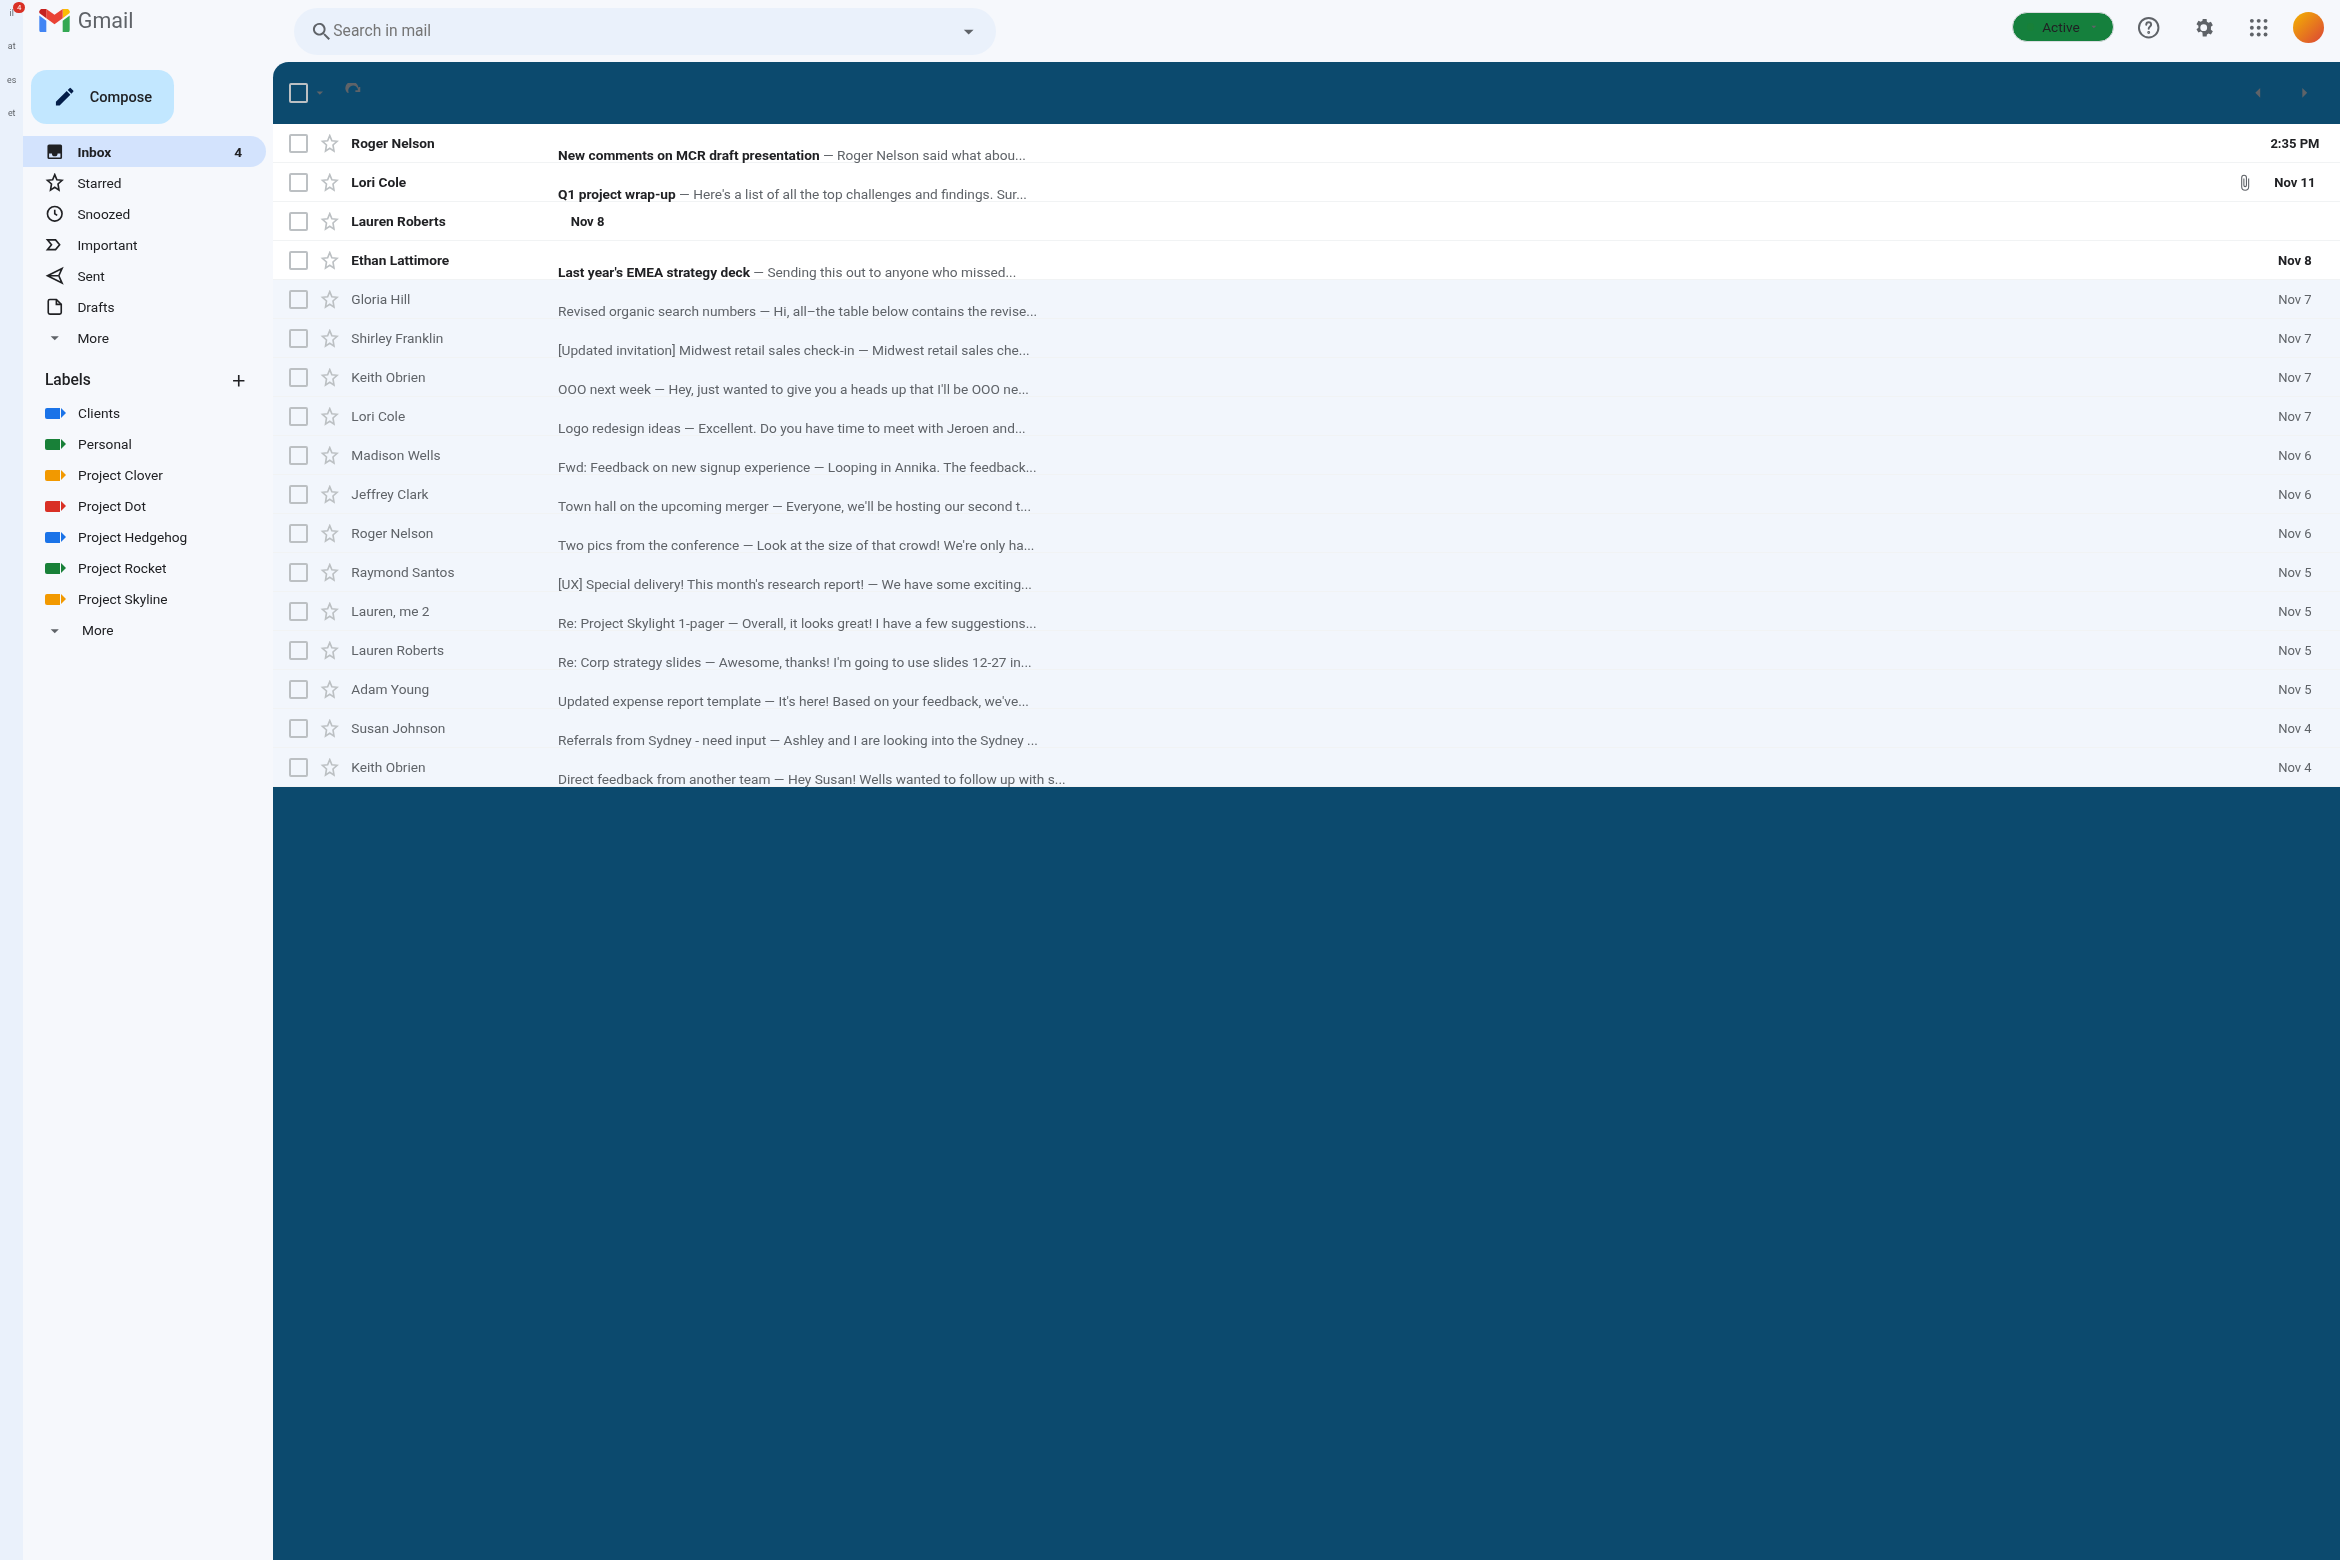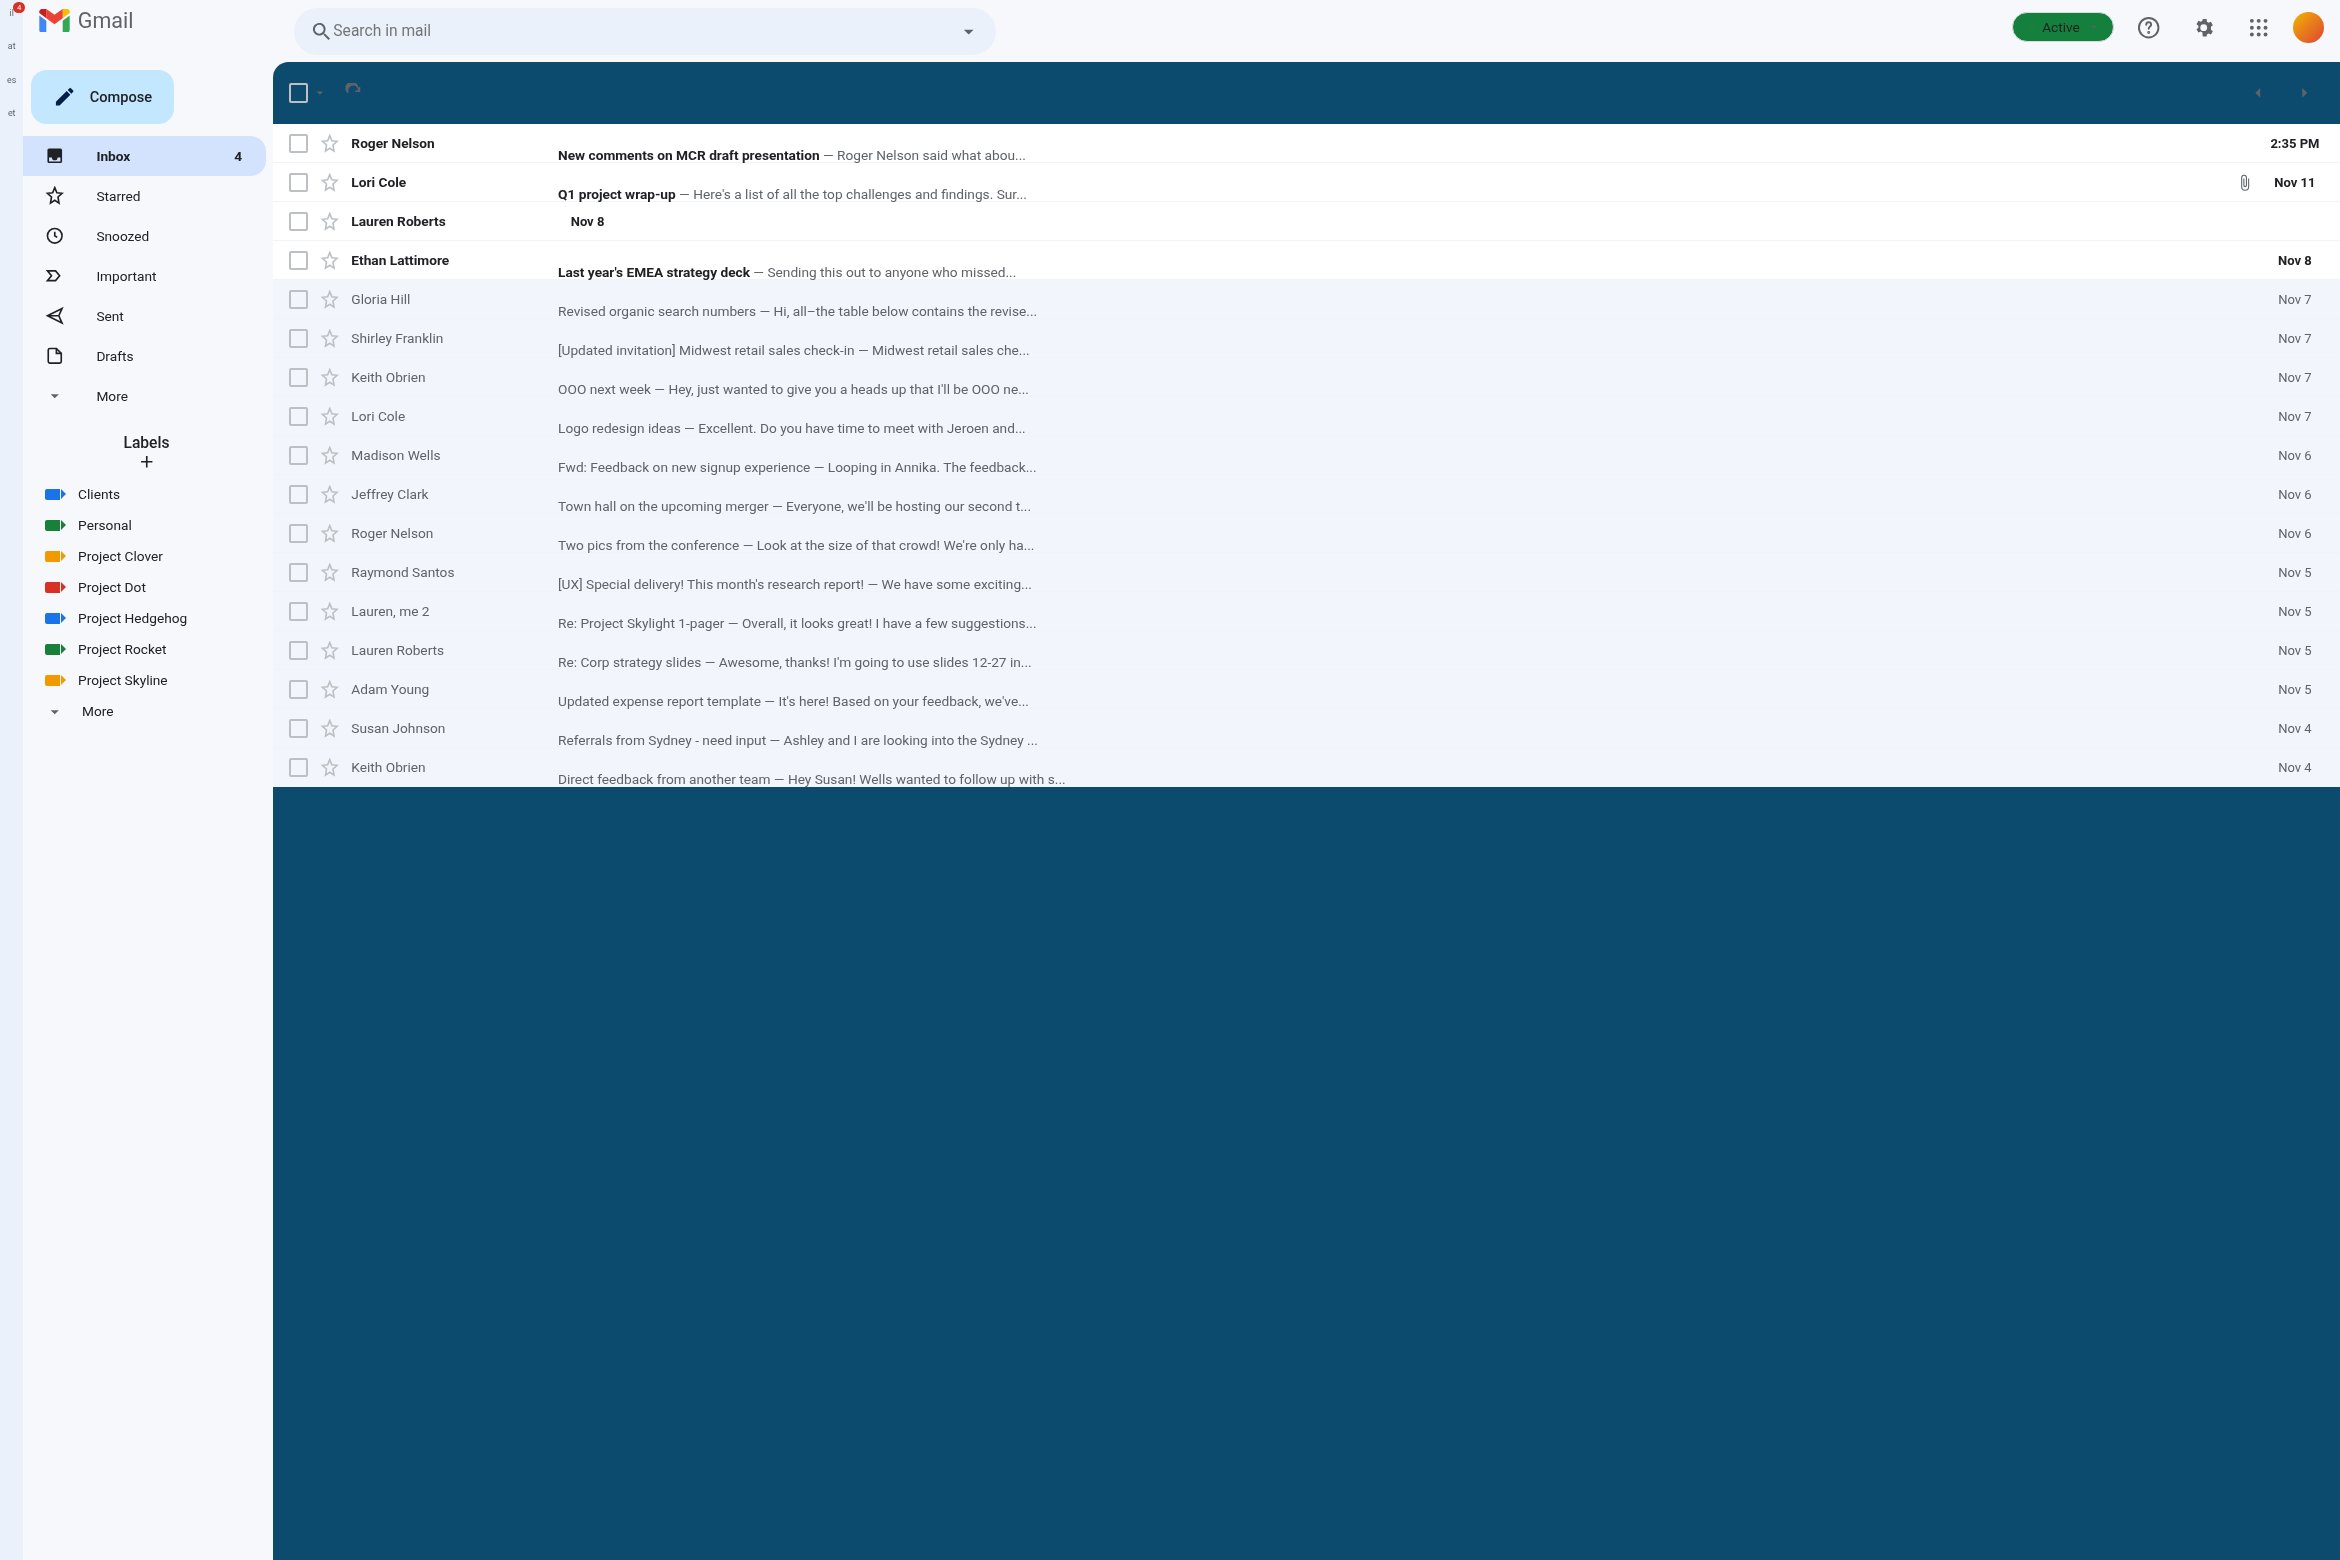--- a/index.html
+++ b/index.html
@@ -16,25 +16,25 @@
 .search { flex: 1; max-width: 702px; background: #eaf1fb; border-radius: 27px; display: flex; align-items: center; padding: 0 15.6px; height: 47px; }
 .search input { flex: 1; border: none; background: transparent; font-size: 15.6px; outline: none; color: #5f6368; }
 .header-right { margin-left: auto; display: flex; align-items: center; gap: 15.6px; }
 .status-chip { border: 1px solid #dadce0; background: #15803d; border-radius: 19.5px; padding: 5.9px 13.7px; display: flex; align-items: center; gap: 7.8px; font-size: 13.7px; }
 .dot-green { width: 7.8px; height: 7.8px; background: #188038; border-radius: 50%; }
 .icon-btn { width: 39px; height: 39px; display: flex; align-items: center; justify-content: center; color: #5f6368; cursor: pointer; border-radius: 50%; }
 .avatar { width: 31px; height: 31px; border-radius: 50%; background: linear-gradient(135deg,#f4b400,#db4437); }
 .body-row { flex: 1; display: flex; overflow: hidden; }
 .sidebar { width: 250px; padding: 7.8px 7.8px 7.8px 0; overflow-y: auto; }
 .compose { background: #c2e7ff; border-radius: 15.6px; padding: 15.6px 21.5px; display: flex; align-items: center; gap: 13.7px; font-size: 14.6px; font-weight: 500; margin: 0 7.8px 11.7px 7.8px; width: fit-content; }
-.nav-item { display: flex; align-items: center; gap: 32px; padding: 5.9px 11.7px 5.9px 21.5px; border-radius: 0 15.6px 15.6px 0; height: 40px; color: #202124; cursor: pointer; }
+.nav-item { display: flex; align-items: center; gap: 13px; padding: 5.9px 11.7px 5.9px 21.5px; border-radius: 0 15.6px 15.6px 0; height: 31px; color: #202124; cursor: pointer; }
 .nav-item.active { background: #d3e3fd; font-weight: 700; }
 .nav-item .count { margin-left: auto; margin-right: 11.7px; font-weight: 700; }
 .nav-icon { width: 19.5px; height: 19.5px; display: flex; align-items: center; justify-content: center; color: #202124; }
-.labels-hdr { display: flex; align-items: center; justify-content: space-between; padding: 17.6px 17.6px 7.8px 21.5px; font-size: 15.6px; font-weight: 500; flex-direction: column; }
+.labels-hdr { display: flex; align-items: center; justify-content: space-between; padding: 17.6px 17.6px 7.8px 21.5px; font-size: 15.6px; font-weight: 500; }
 .label-item { display: flex; align-items: center; gap: 17.6px; padding: 5.9px 11.7px 5.9px 21.5px; height: 31px; cursor: pointer; }
 .label-tag { width: 15.6px; height: 11.7px; border-radius: 2px 0 0 2px; position: relative; }
 .label-tag::after { content: ''; position: absolute; right: -5.9px; top: 0; border-left: 5.9px solid currentColor; border-top: 5.9px solid transparent; border-bottom: 5.9px solid transparent; }
 .content { flex: 1; background: #0c4a6e; border-radius: 15.6px 0 0 0; margin-top: 0; display: flex; flex-direction: column; overflow: hidden; }
 .toolbar { display: flex; align-items: center; padding: 11.7px 15.6px; gap: 15.6px; }
 .toolbar-right { margin-left: auto; display: flex; gap: 7.8px; }
 .msg-list { flex: 1; overflow-y: auto; }
 .msg-row { display: flex; align-items: center; padding: 0 15.6px; height: 39px; border-bottom: 1px solid #f1f3f4; cursor: pointer; gap: 11.7px; }
 .msg-row.unread { background: #fff; }
 .msg-row.unread .sender, .msg-row.unread .subject, .msg-row.unread .date { font-weight: 700; color: #202124; }

